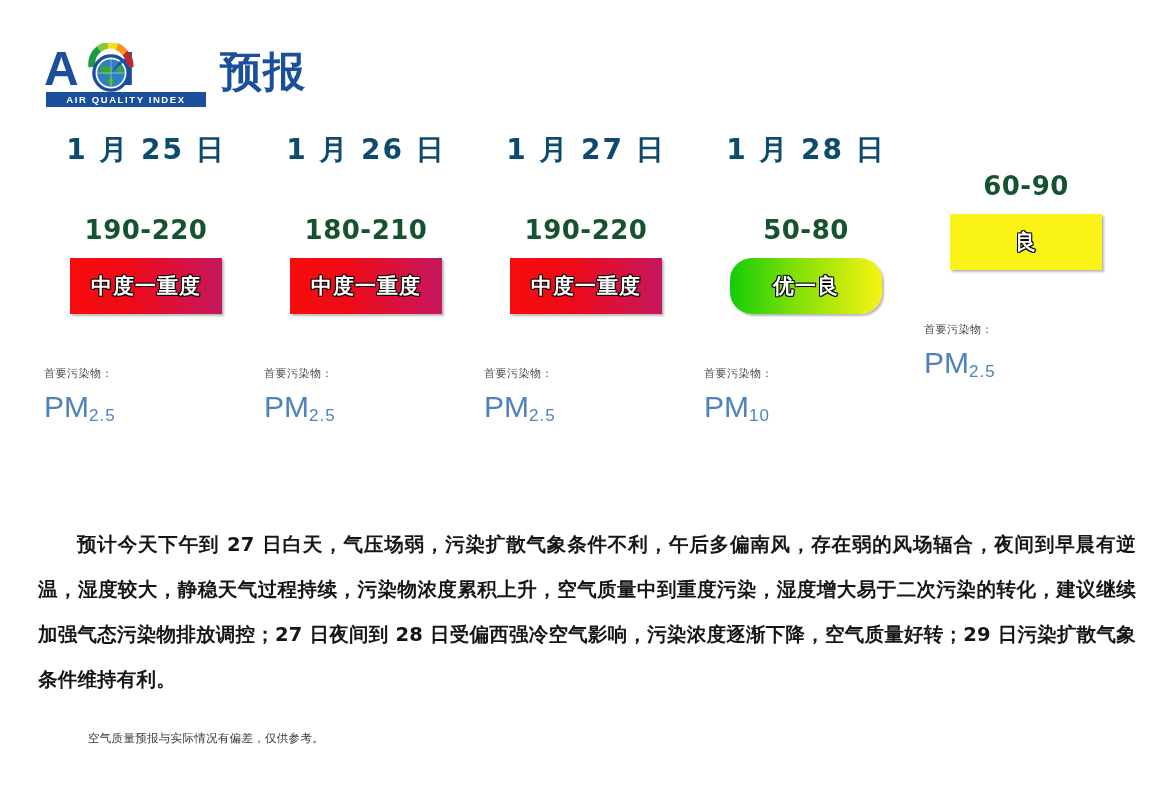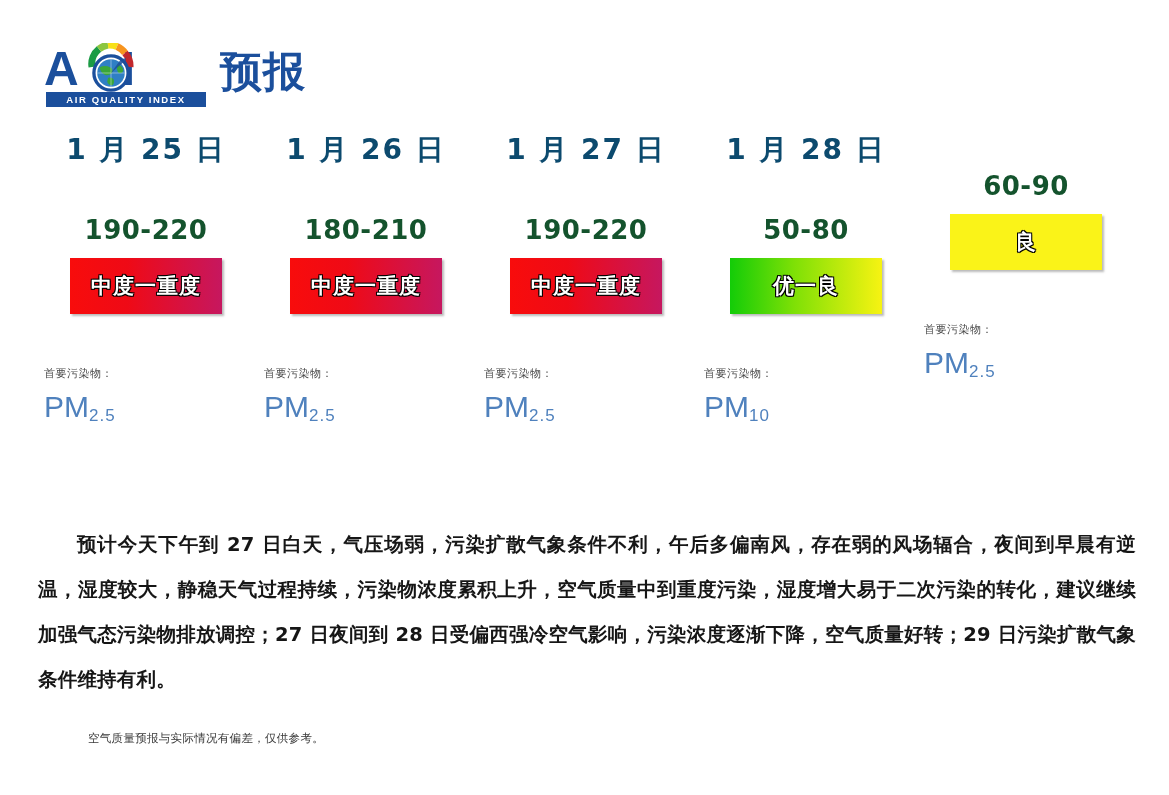--- a/index.html
+++ b/index.html
@@ -139,20 +139,21 @@
     paint-order: stroke fill;
     text-shadow:
       -1px -1px 0 #000,  1px -1px 0 #000,
       -1px  1px 0 #000,  1px  1px 0 #000;
   }
   .badge.b-mod-heavy {
     background: linear-gradient(90deg, #f80c0c 0%, #ef0a16 38%, #c6175f 100%);
   }
   .badge.b-good-excellent {
     background: linear-gradient(90deg, #13cc08 0%, #7ee006 42%, #f7f312 100%);
+    border-radius: 22px;
   }
   .badge.b-good {
     background: #faf318;
   }
 
   .pollutant {
     margin-top: 52px;
     padding-left: 8px;
   }
   .pollutant-label {

